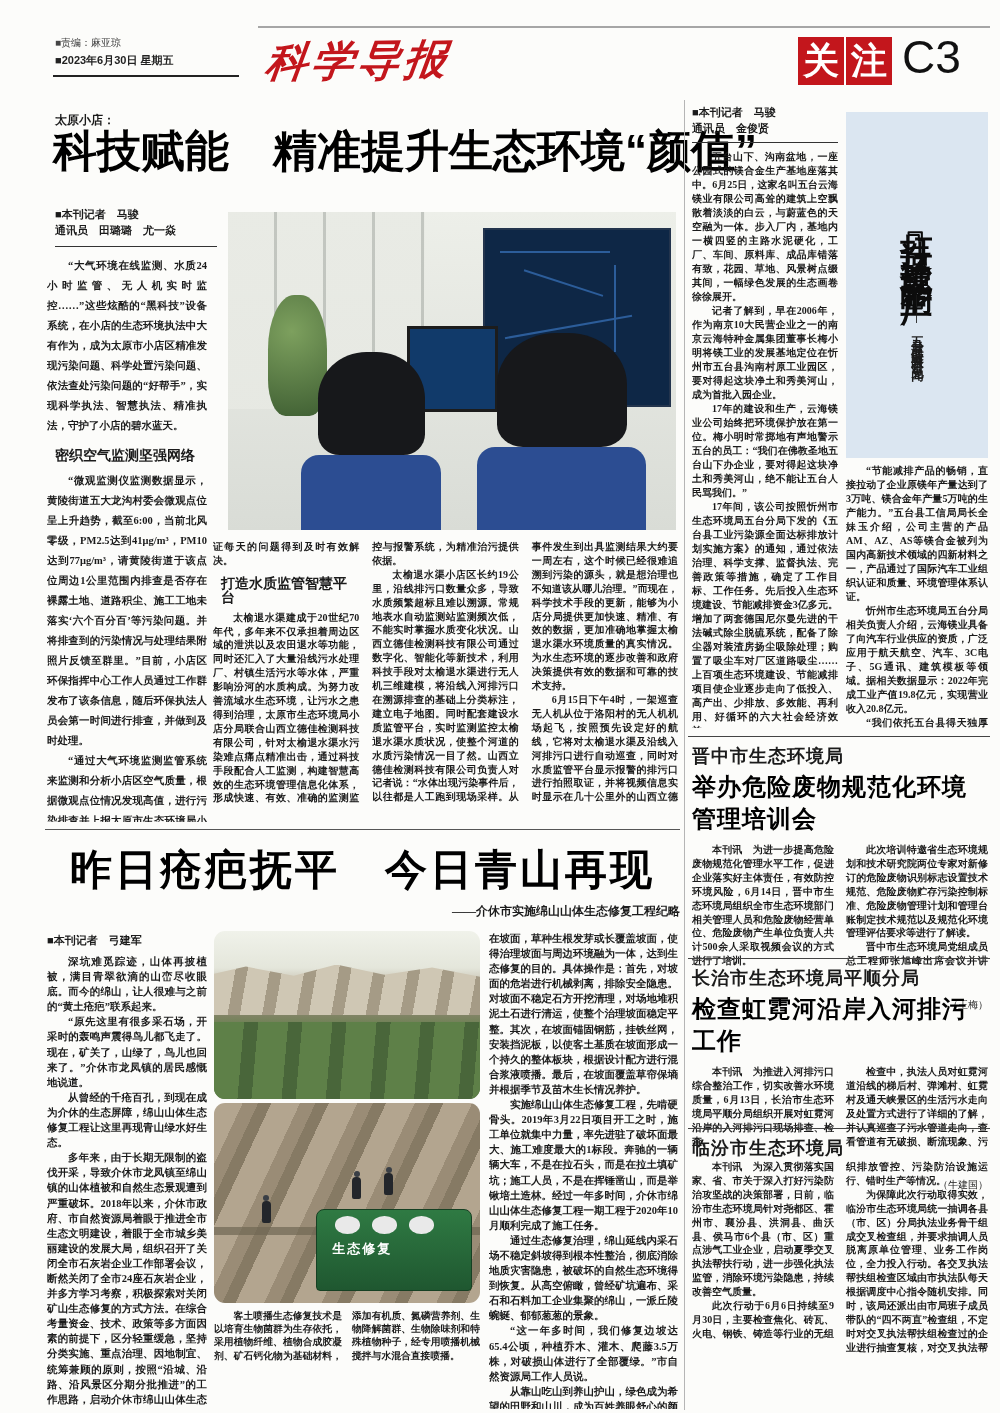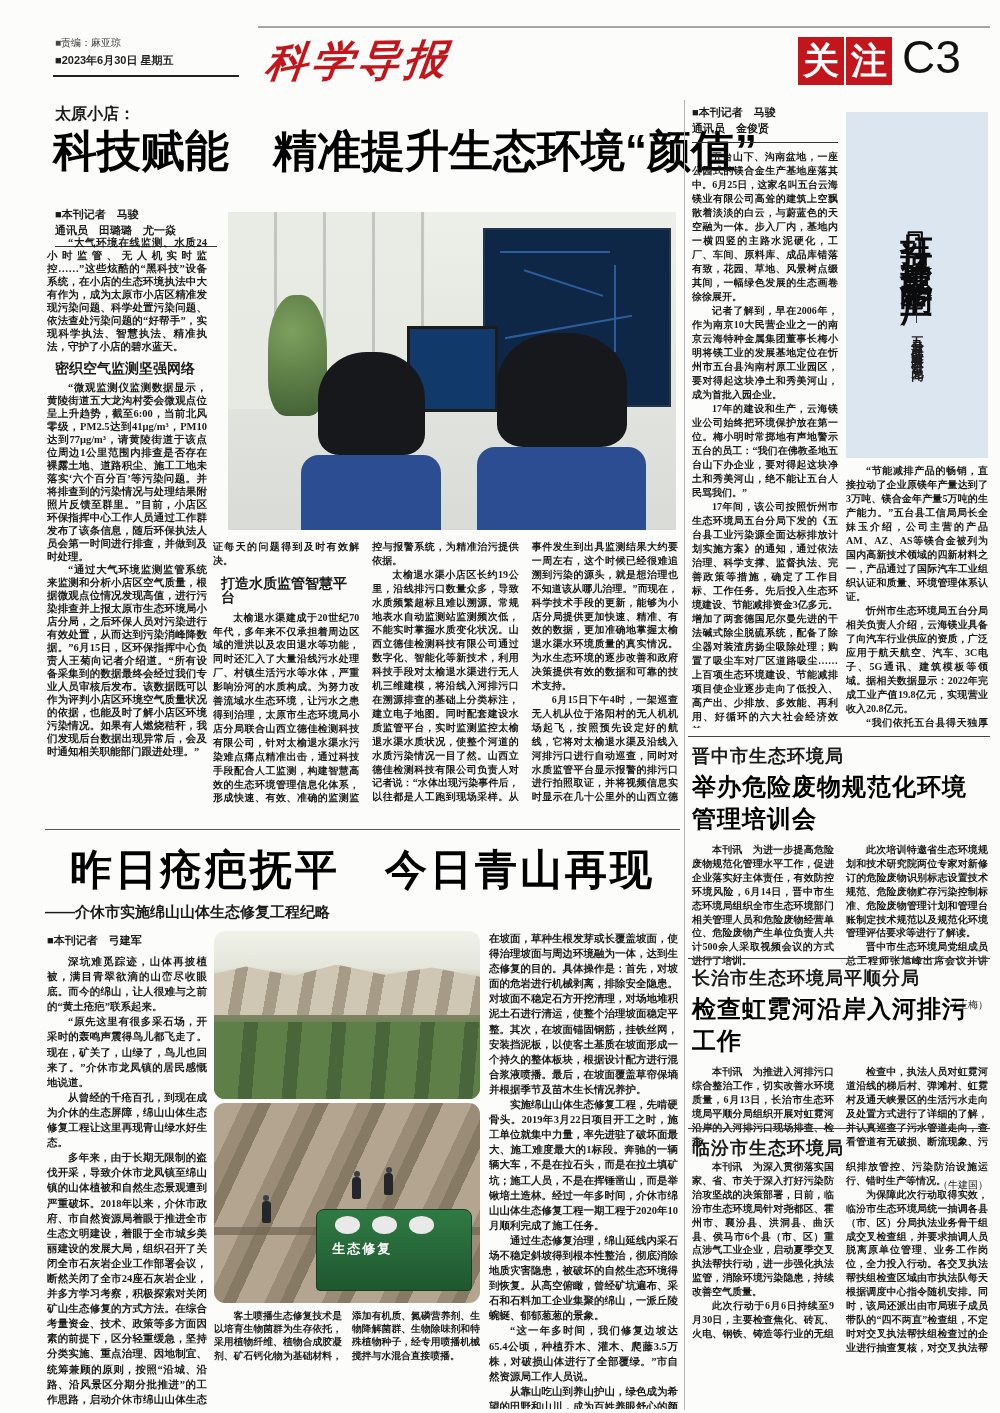--- a/index.html
+++ b/index.html
@@ -12,27 +12,27 @@
   .hd-date{position:absolute;left:55px;top:53px;font-size:11px;font-weight:bold;color:#222;}
   .hd-date-rule{position:absolute;left:53px;top:75px;width:186px;height:2px;background:#222;}
   .hd-toprule{position:absolute;left:258px;top:26px;width:732px;height:2px;background:#a6a6a6;}
   .masthead{position:absolute;left:266px;top:33px;font-size:42px;font-weight:bold;font-style:italic;
             color:#c3161c;letter-spacing:4px;transform:skewX(-8deg) rotate(-1deg);font-family:"DejaVu Serif",serif;}
   .focus-box{position:absolute;left:798px;top:37px;width:94px;height:48px;background:#c3161c;display:flex;}
   .focus-box span{flex:1;color:#fff;font-size:36px;font-weight:900;text-align:center;line-height:48px;}
   .focus-box span:first-child{border-right:2px solid #fff;}
   .page-no{position:absolute;left:902px;top:30px;font-size:46px;font-weight:normal;color:#111;}
   
-  .kicker{position:absolute;left:55px;top:104px;font-size:16px;font-weight:bold;font-family:Liberation Serif, serif;}
+  .kicker{position:absolute;left:55px;top:112px;font-size:12px;font-weight:bold;font-family:Liberation Serif, serif;}
   .headline1{position:absolute;left:53px;top:122px;width:632px;font-size:44px;font-weight:900;
              letter-spacing:0px;white-space:nowrap;color:#000;}
   .byline-box{position:absolute;left:55px;top:206px;width:162px;font-size:11px;font-weight:bold;line-height:16px;
               border-bottom:1.5px solid #333;padding-bottom:8px;}
-  .ta-col1{position:absolute;left:47px;top:236px;width:160px;height:566px;overflow:hidden;
-           font-size:10.5px;line-height:13px;}
+  .ta-col1{position:absolute;left:47px;top:256px;width:160px;height:566px;overflow:hidden;
+           font-size:10.5px;line-height:20px;}
   .subhead{font-weight:bold;font-size:14px;text-indent:0;margin:9px 8px 6px;font-family:"Liberation Sans",sans-serif;}
   .ta-3col{position:absolute;left:213px;top:540px;width:465px;height:278px;overflow:hidden;
            column-count:3;column-gap:13px;font-size:10px;line-height:13.9px;}
   
   .photo{position:absolute;overflow:hidden;}
   .ph1{left:228px;top:212px;width:448px;height:318px;background:linear-gradient(#edefe9,#d9dcd6);}
   .ph1-glass{position:absolute;left:0;top:0;width:44%;height:62%;
              background:repeating-linear-gradient(90deg,#e8eae4 0 46px,#b8bcb6 46px 49px);opacity:.8;}
   .ph1-wall{position:absolute;left:57%;top:5%;width:41%;height:55%;background:#0e2746;border:2px solid #23344d;}
   .ph1-wall i{position:absolute;display:block;background:#2c5d9a;}
@@ -56,21 +56,21 @@
            border-radius:8px 8px 4px 4px;border:1px solid #164023;}
   .machine .label{position:absolute;left:10%;top:38%;color:#fff;font-weight:bold;font-size:13px;
                   font-family:"Liberation Sans",sans-serif;letter-spacing:2px;}
   .machine .tank{position:absolute;top:8%;width:16%;height:22%;background:#e9e9e9;border-radius:50%;}
   .worker{position:absolute;width:9px;height:22px;background:#23262b;border-radius:4px 4px 2px 2px;}
   .worker:before{content:"";position:absolute;left:1.5px;top:-6px;width:6px;height:6px;border-radius:50%;background:#3a3f46;}
   
   .mid-rule{position:absolute;left:45px;top:829px;width:635px;height:1px;background:#555;}
   .headline2{position:absolute;left:45px;top:842px;width:635px;text-align:center;font-size:42px;font-weight:900;
              letter-spacing:3px;color:#000;font-family:"Liberation Serif",serif;}
-  .subtitle2{position:absolute;left:45px;top:903px;width:635px;text-align:left;font-size:15px;font-weight:bold;}
+  .subtitle2{position:absolute;left:45px;top:903px;width:635px;text-align:right;font-size:12px;font-weight:bold;font-family:Liberation Serif, serif;}
   .mid-byline{position:absolute;left:47px;top:933px;font-size:11px;font-weight:bold;}
   .mid-col1{position:absolute;left:47px;top:954px;width:160px;height:452px;overflow:hidden;font-size:10.5px;line-height:15.1px;}
   .mid-center{position:absolute;left:214px;top:931px;width:266px;}
   .mid-center .photo{position:relative;width:266px;display:block;border-radius:11px;}
   .mid-caption{margin-top:6px;column-count:2;column-gap:10px;font-size:9.8px;line-height:13.2px;height:88px;overflow:hidden;}
   .mid-col3{position:absolute;left:489px;top:931px;width:189px;height:478px;overflow:hidden;font-size:10.5px;line-height:15.1px;}
   
   .vline{position:absolute;left:684px;top:100px;width:1px;height:1310px;background:#b5b5b5;}
   .ra-byline{position:absolute;left:692px;top:104px;width:146px;font-size:11px;font-weight:bold;line-height:16px;
              border-bottom:1.5px solid #333;padding-bottom:6px;}

